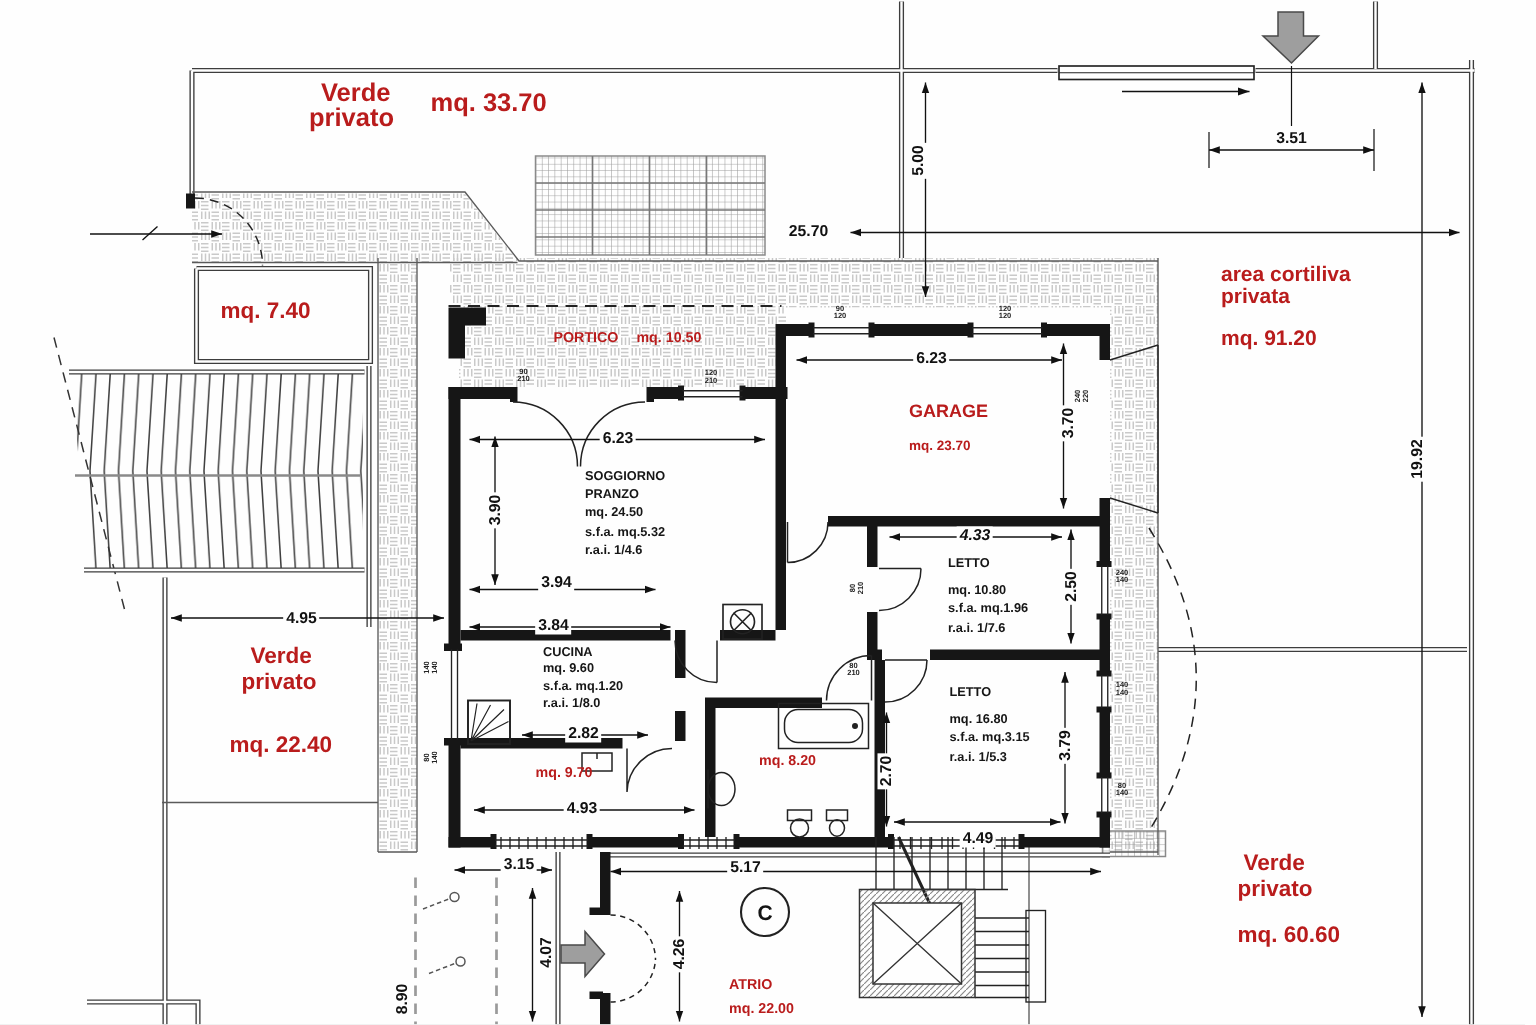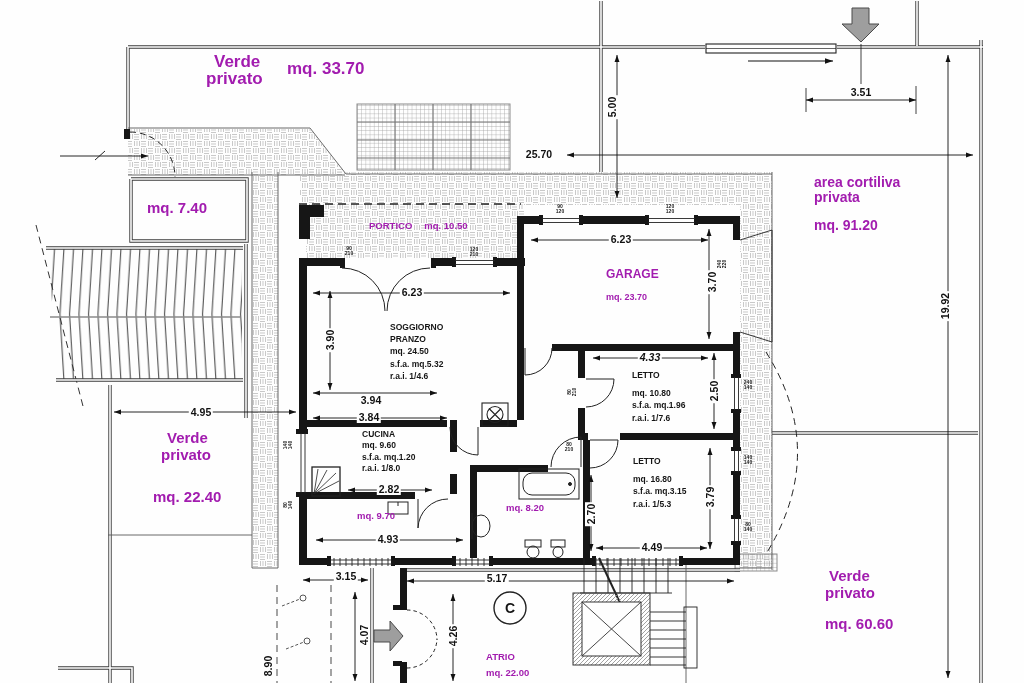--- a/index.html
+++ b/index.html
@@ -1,19 +1,19 @@
 <!DOCTYPE html>
 <html><head>
 <meta charset="utf-8">
 <style>
   html,body{margin:0;padding:0;background:#e8e8e8;}
   .stage{position:relative;width:1024px;height:683px;background:#fefefe;overflow:hidden;
          font-family:"Liberation Sans",sans-serif;color:#141414;}
   .stage svg{position:absolute;left:0;top:0;}
-  .lbl{position:absolute;font-weight:bold;color:#a21caf;white-space:nowrap;line-height:1.05;}
+  .lbl{position:absolute;font-weight:bold;color:#b91c1c;white-space:nowrap;line-height:1.05;}
   .dim,.dimv{position:absolute;font-weight:bold;font-size:10.5px;color:#111;background:#fefefe;
          padding:0 2px;white-space:nowrap;transform:translate(-50%,-50%);}
   .dimv{transform:translate(-50%,-50%) rotate(-90deg);}
   .rblock{position:absolute;font-weight:bold;font-size:8.5px;color:#161616;line-height:12.2px;white-space:nowrap;}
   .gap1 div:first-child{margin-bottom:5px;}
   .tag,.tagv{position:absolute;font-weight:bold;font-size:5px;line-height:4.8px;color:#222;
          text-align:center;white-space:pre-line;width:16px;transform:translate(-50%,-50%);}
   .tagv{transform:translate(-50%,-50%) rotate(-90deg);}
   .cmark{position:absolute;font-weight:bold;font-size:14px;transform:translate(-50%,-50%);}
 </style>
@@ -257,21 +257,21 @@
   <div class="lbl" style="left:161px;top:447px;font-size:15px;">privato</div>
   <div class="lbl" style="left:153px;top:489px;font-size:15px;">mq. 22.40</div>
   <div class="lbl" style="left:829px;top:568px;font-size:15px;">Verde</div>
   <div class="lbl" style="left:825px;top:585px;font-size:15px;">privato</div>
   <div class="lbl" style="left:825px;top:616px;font-size:15px;">mq. 60.60</div>
   <div class="lbl" style="left:827px;top:-13px;font-size:14px;">Carrabile</div>
 
   <div class="lbl" style="left:357px;top:221px;font-size:9.5px;padding-left:12px;">
     <span>PORTICO</span><span style="display:inline-block;width:12px;"></span><span>mq. 10.50</span>
   </div>
-  <div class="rblock" style="left:390px;top:311px;margin-top:10px;">
+  <div class="rblock" style="left:390px;top:311px;">
     <div>SOGGIORNO</div>
     <div>PRANZO</div>
     <div>mq. 24.50</div>
     <div>s.f.a. mq.5.32</div>
     <div>r.a.i. 1/4.6</div>
   </div>
   <div class="lbl" style="left:606px;top:268px;font-size:12px;">GARAGE</div>
   <div class="lbl" style="left:606px;top:293px;font-size:9px;">mq. 23.70</div>
   <div class="rblock gap1" style="left:632px;top:369px;line-height:12.5px;">
     <div>LETTO</div>
@@ -297,31 +297,31 @@
   <div class="lbl" style="left:486px;top:668px;font-size:9.5px;">mq. 22.00</div>
   <div class="cmark" style="left:510px;top:608px;">C</div>
 
   <div class="dim" style="left:861px;top:92px;">3.51</div>
   <div class="dim" style="left:539px;top:154px;">25.70</div>
   <div class="dimv" style="left:612px;top:107px;">5.00</div>
   <div class="dimv" style="left:945px;top:306px;">19.92</div>
   <div class="dim" style="left:201px;top:412px;">4.95</div>
   <div class="dim" style="left:412px;top:292px;">6.23</div>
   <div class="dimv" style="left:330px;top:340px;">3.90</div>
-  <div class="dim" style="left:371px;top:400px;">3.94</div>
+  <div class="dim" style="left:371px;top:388px;">3.94</div>
   <div class="dim" style="left:621px;top:239px;">6.23</div>
   <div class="dimv" style="left:712px;top:282px;">3.70</div>
   <div class="dim" style="left:650px;top:357px;font-style:italic;">4.33</div>
   <div class="dimv" style="left:714px;top:391px;">2.50</div>
   <div class="dim" style="left:369px;top:417px;">3.84</div>
   <div class="dim" style="left:389px;top:489px;">2.82</div>
   <div class="dim" style="left:388px;top:539px;">4.93</div>
   <div class="dimv" style="left:591px;top:514px;">2.70</div>
   <div class="dimv" style="left:710px;top:497px;">3.79</div>
-  <div class="dim" style="left:652px;top:547px;text-align:center;">4.49</div>
+  <div class="dim" style="left:652px;top:559px;text-align:center;">4.49</div>
   <div class="dim" style="left:346px;top:576px;">3.15</div>
   <div class="dim" style="left:497px;top:578px;">5.17</div>
   <div class="dimv" style="left:364px;top:635px;">4.07</div>
   <div class="dimv" style="left:453px;top:636px;">4.26</div>
   <div class="dimv" style="left:268px;top:666px;">8.90</div>
 
   <div class="tag" style="left:349px;top:251px;">90
 210</div>
   <div class="tag" style="left:474px;top:252px;">120
 210</div>

